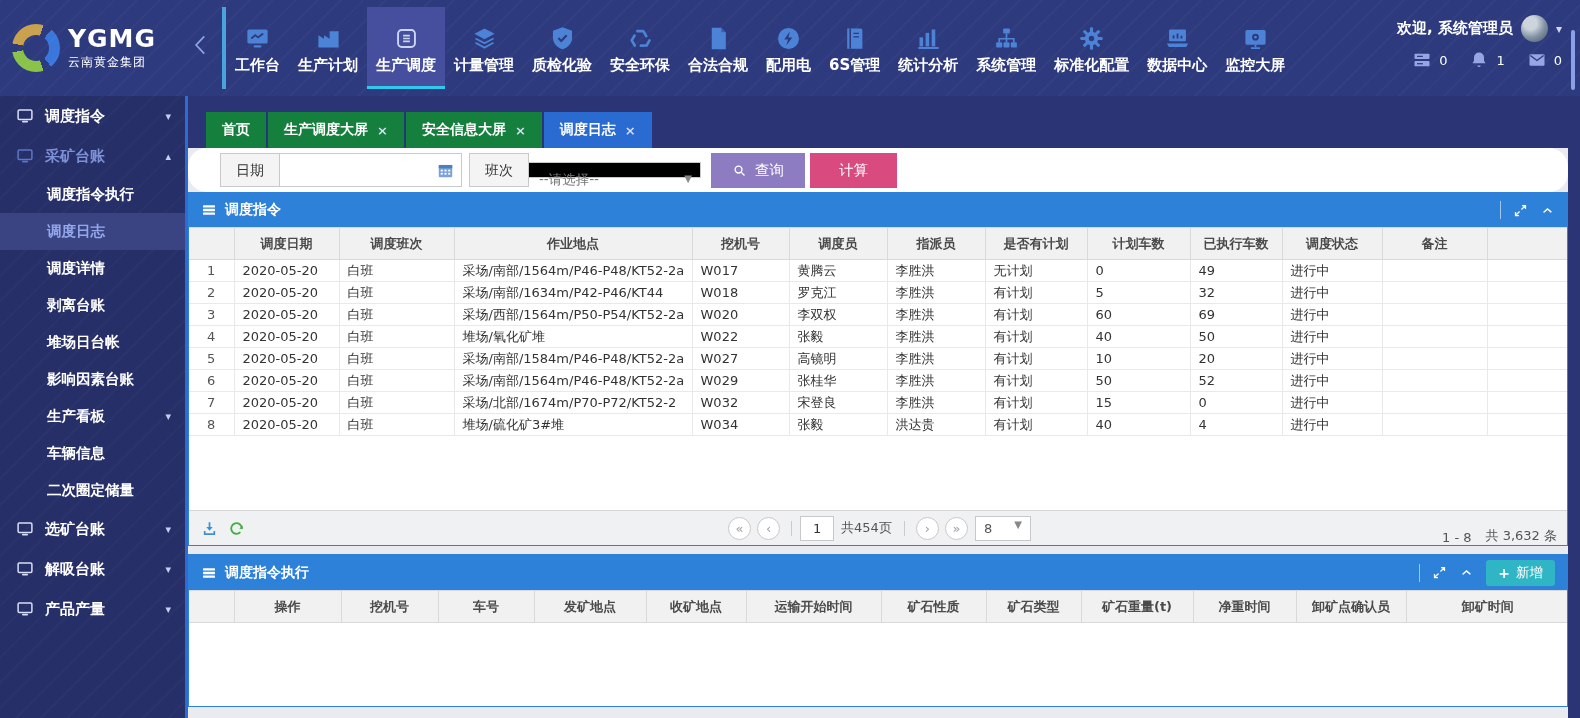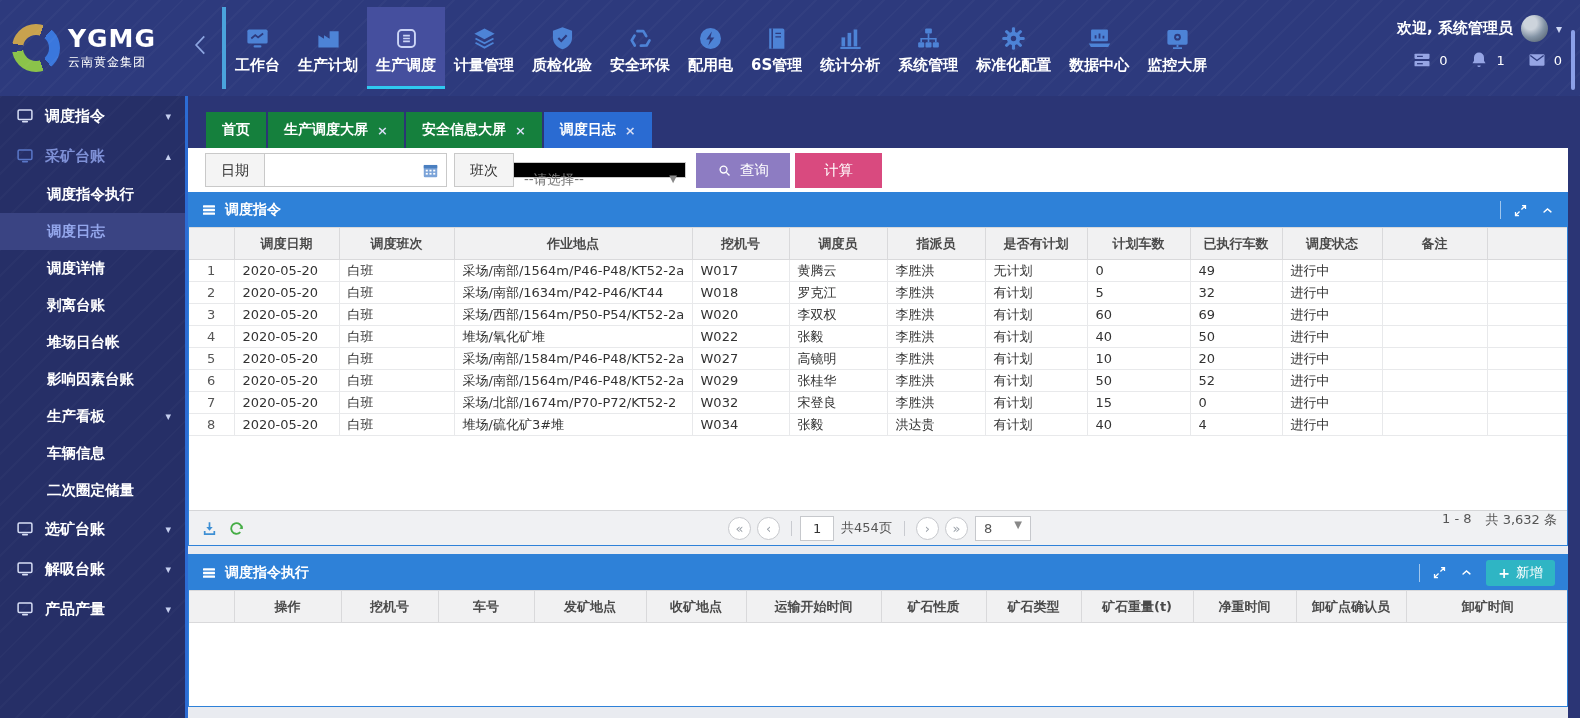--- a/index.html
+++ b/index.html
@@ -57,21 +57,21 @@
   
   .content{position:absolute;left:185px;top:96px;right:12px;bottom:0;background:#e9ebf0;
        border-left:3px solid #2c6cd4;z-index:3;}
   
   .tabstrip{height:52px;background:#2b3575;display:flex;align-items:flex-end;padding-left:18px;}
   .tab{height:36px;display:flex;align-items:center;padding:0 16px;margin-right:2px;background:#15803d;
        color:#fff;font-size:14px;font-weight:bold;cursor:pointer;white-space:nowrap;}
   .tab.active{background:#2a6bd2;}
   .tab-close{margin-left:9px;font-size:13px;font-weight:bold;color:#d6ddf4;cursor:pointer;line-height:1;}
   
-  .filterbar{height:44px;background:#fff;display:flex;align-items:center;padding-left:17px;}
+  .filterbar{height:44px;background:#fff;display:flex;align-items:center;padding-left:32px;border-radius:19px;}
   .f-label{height:34px;line-height:32px;border:1px solid #c9c9c9;background:#f4f4f4;padding:0 15px;
        font-size:14px;color:#333;}
   .date-input{position:relative;width:182px;height:34px;border:1px solid #c9c9c9;border-left:none;background:#fff;cursor:text;}
   .cal-icon{position:absolute;right:6px;top:7px;width:19px;height:19px;cursor:pointer;}
   .cal-icon svg{width:100%;height:100%;}
   .f-gap7{width:7px;}
   .f-gap10{width:10px;}
   .f-select{position:relative;width:172px;height:16px;border:1px solid #c9c9c9;border-left:none;background:#000000;
        font-size:13.5px;color:#777;line-height:32px;padding-left:10px;cursor:pointer;}
   .sel-caret{position:absolute;right:8px;top:0;font-size:10px;color:#888;}
@@ -114,21 +114,21 @@
   .pager-left .p-act svg{width:100%;height:100%;}
   .pg-circle{width:23px;height:23px;border-radius:50%;border:1px solid #c6c8cc;background:#fff;color:#9aa0a8;
        font-size:13px;line-height:21px;text-align:center;margin:0 3px;cursor:pointer;}
   .pg-sep{width:1px;height:15px;background:#c9cbd0;margin:0 8px;}
   .pg-input{width:34px;height:25px;border:1px solid #c6c8cc;background:#fff;text-align:center;
        font-size:13px;color:#333;font-family:inherit;}
   .pg-pages{margin:0 4px 0 7px;font-size:13px;color:#555;white-space:nowrap;}
   .pg-select{position:relative;width:56px;height:25px;border:1px solid #c6c8cc;background:#fff;
        font-size:13px;color:#555;line-height:23px;padding-left:8px;margin-left:4px;cursor:pointer;}
   .pg-select .sel-caret{top:-4px;}
-  .pager-right{position:absolute;right:10px;top:0;bottom:0;display:flex;align-items:flex-start;gap:14px;
+  .pager-right{position:absolute;right:10px;top:0;bottom:0;display:flex;align-items:flex-end;gap:14px;
        font-size:13px;color:#555;white-space:nowrap;}
   .panel2{margin-top:8px;}
 </style>
 </head>
 <body>
 
 <div class="app">
 
   <header class="topbar">
     <div class="logo">
@@ -179,20 +179,27 @@
             </svg></span>
           <span class="nav-label">质检化验</span>
         </div>
         <div class="nav-item">
           <span class="nav-icon"><svg viewBox="0 0 24 24" fill="none" stroke="currentColor" stroke-width="2.4" stroke-linejoin="round" stroke-linecap="round">
               <path d="M9.3 5.5h5.2l2.6 4.4"></path>
               <path d="M20 13.7l-2.6 4.5-5.1.2"></path>
               <path d="M6.9 18.2l-2.7-4.5 2.5-4.3"></path>
             </svg></span>
           <span class="nav-label">安全环保</span>
+        </div>
+        <div class="nav-item">
+          <span class="nav-icon"><svg viewBox="0 0 24 24">
+              <path d="M6 2.5h8.5l4 4V21.5H6z" fill="currentColor"></path>
+              <path d="M14.5 2.5v4h4z" fill="#2d3a7d" opacity=".5"></path>
+            </svg></span>
+          <span class="nav-label">合法合规</span>
         </div>
         <div class="nav-item">
           <span class="nav-icon"><svg viewBox="0 0 24 24">
               <circle cx="12" cy="12" r="9.3" fill="currentColor"></circle>
               <path d="M13.2 5.8l-5 7h3.4L10 18.2l5.4-7.2H12z" fill="#2d3a7d"></path>
             </svg></span>
           <span class="nav-label">配用电</span>
         </div>
         <div class="nav-item">
           <span class="nav-icon"><svg viewBox="0 0 24 24">

